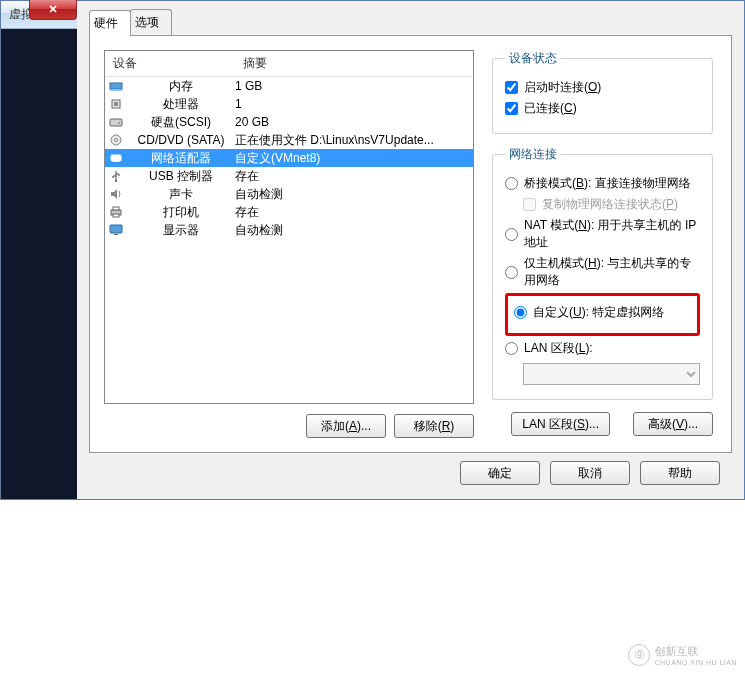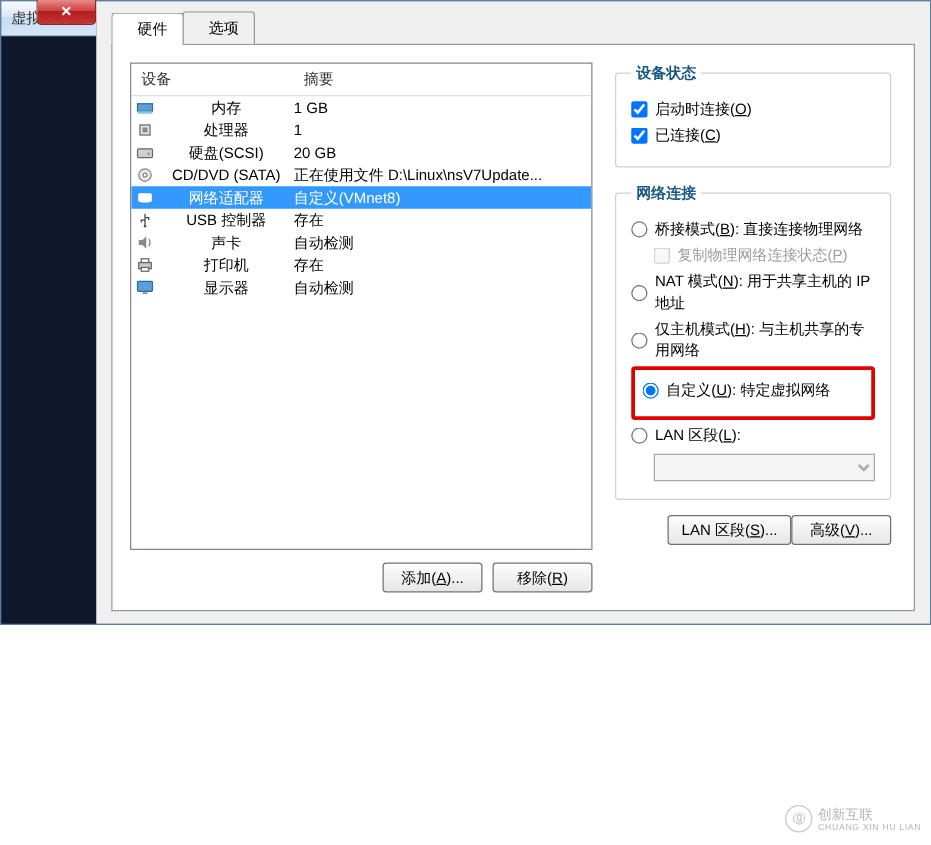--- a/index.html
+++ b/index.html
@@ -54,21 +54,21 @@
     display: flex;
     flex-direction: column;
     background: #f0f0f0;
   }
   .tabs {
     display: flex;
     position: relative;
     z-index: 2;
   }
   .tab {
-    padding: 4px 12px 4px 20px;
+    padding: 4px 12px 4px 4px;
     border: 1px solid #919b9c;
     border-bottom: none;
     background: #f0f0f0;
     margin-right: -1px;
     cursor: pointer;
     border-top-left-radius: 3px;
     border-top-right-radius: 3px;
   }
   .tab.active {
     background: #fff;
@@ -148,21 +148,21 @@
   .right-col {
     flex: 1;
     padding: 0 4px;
   }
   fieldset {
     border: 1px solid #d0d0d0;
     border-radius: 3px;
     margin: 0 0 12px 0;
     padding: 8px 12px 12px 12px;
   }
-  legend { padding: 0 4px; color: #1a5885; font-weight: bold; }
+  legend { padding: 0 4px; color: #1a5885; }
   .check-row, .radio-row {
     display: flex;
     align-items: center;
     gap: 6px;
     margin: 4px 0;
   }
   .indent { margin-left: 18px; }
   .disabled-txt { color: #9d9d9d; }
   .underline { text-decoration: underline; }
   .highlight-box {
@@ -179,21 +179,21 @@
     height: 22px;
     font-family: inherit;
     font-size: 12px;
     border: 1px solid #828790;
     background: linear-gradient(to bottom,#fdfdfd,#ececec);
   }
   select:disabled { color: #888; background: #f2f2f2; }
   .right-buttons {
     display: flex;
     justify-content: flex-end;
-    gap: 0;
+    gap: 23px;
     margin-top: 8px;
   }
   .dialog-buttons {
     display: flex;
     justify-content: flex-end;
     gap: 10px;
     padding: 8px 12px 4px 0;
   }
   .watermark {
     position: absolute;
@@ -410,20 +410,25 @@
         </fieldset>
 
         <div class="right-buttons">
           <button class="btn"><span>LAN 区段(<span class="underline">S</span>)...</span></button>
           <button class="btn"><span>高级(<span class="underline">V</span>)...</span></button>
         </div>
 
       </div>
     </div>
 
+    <div class="dialog-buttons">
+      <button class="btn"><span>确定</span></button>
+      <button class="btn"><span>取消</span></button>
+      <button class="btn"><span>帮助</span></button>
+    </div>
 
   </div>
 
   <div class="watermark">
     <div class="watermark-circle">ⓖ</div>
     <div>
       <span>创新互联</span>
       <span class="watermark-sub">CHUANG XIN HU LIAN</span>
     </div>
   </div>

